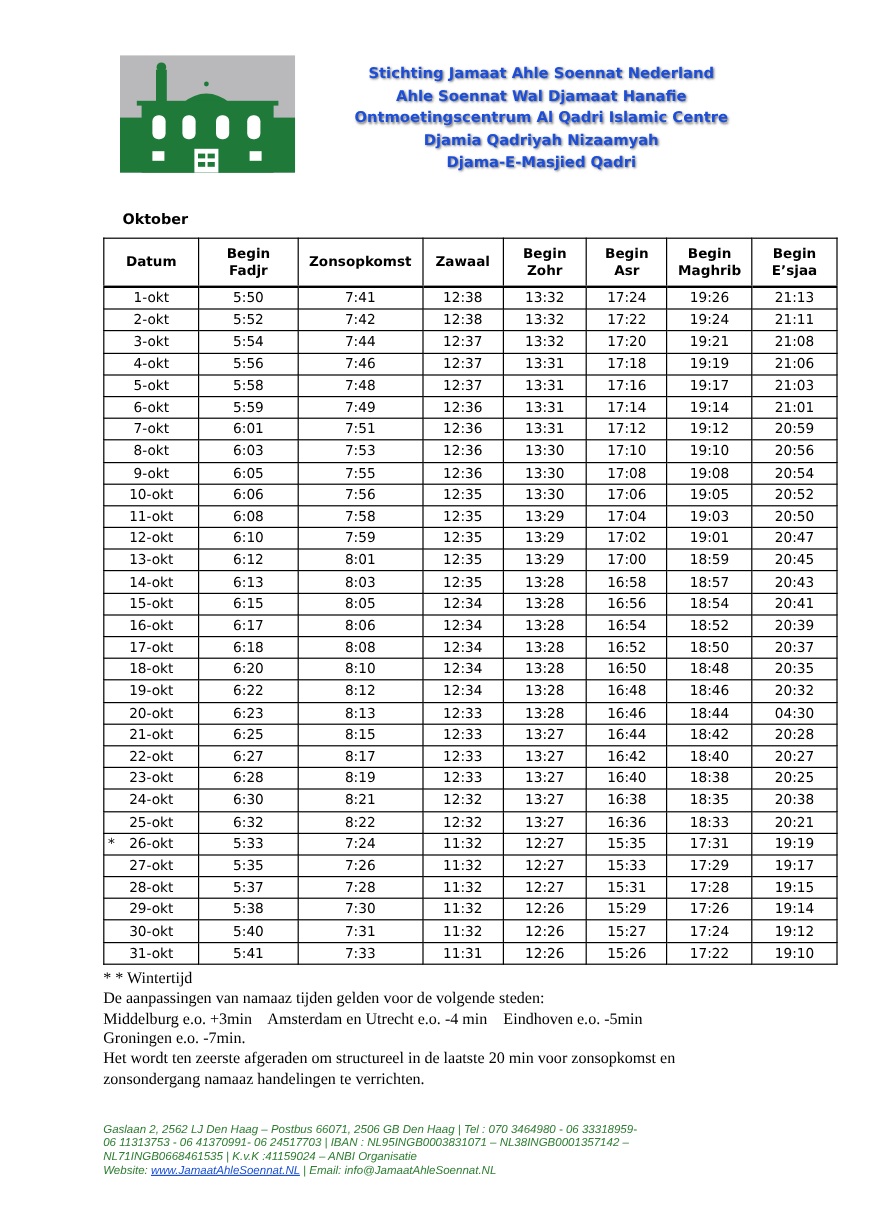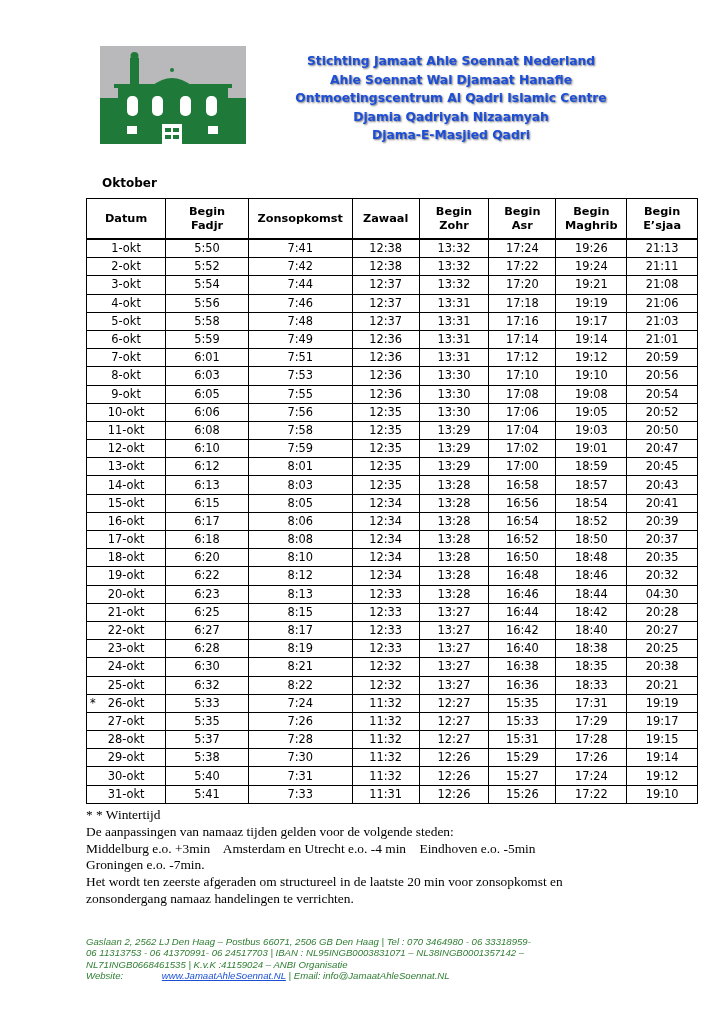--- a/index.html
+++ b/index.html
@@ -10,21 +10,21 @@
   table.pt { position:absolute; left:86px; top:198px; width:612px; border-collapse:collapse; font-family:"DejaVu Sans", sans-serif; font-size:11.4px; }
   table.pt th, table.pt td { border:1px solid #000; text-align:center; padding:0; }
   table.pt thead th { height:39px; font-weight:bold; font-size:11.3px; line-height:14px; border-bottom:2px solid #000; }
   table.pt tbody td { height:17.2px; line-height:17px; }
   td.star { position:relative; }
   td.star .ast { position:absolute; left:3px; top:0; }
   .notes { position:absolute; left:86px; top:807px; width:600px; font-family:"Liberation Serif", serif; font-size:13.4px; line-height:16.8px; }
   .notes p { margin:0; white-space:pre; }
   .footer { position:absolute; left:86px; top:936px; width:520px; font-family:"Liberation Sans", sans-serif; font-style:italic; font-weight:normal; font-size:9.6px; line-height:11.4px; color:#2e7d32; }
   .footer p { margin:0; }
-  .footer a { color:#1a4fd6; text-decoration:underline;margin-left:36px; }
+  .footer a { color:#1a4fd6; text-decoration:underline; }
 </style>
 </head>
 <body>
 
 <div class="logo">
   <svg width="146" height="98" viewBox="0 0 146 98">
     <rect x="0" y="0" width="146" height="98" fill="#b9b9bb"></rect>
     <rect x="0" y="52" width="146" height="46" fill="#1f7a3a"></rect>
 
     <rect x="30" y="12" width="9" height="36" fill="#1f7a3a"></rect>

